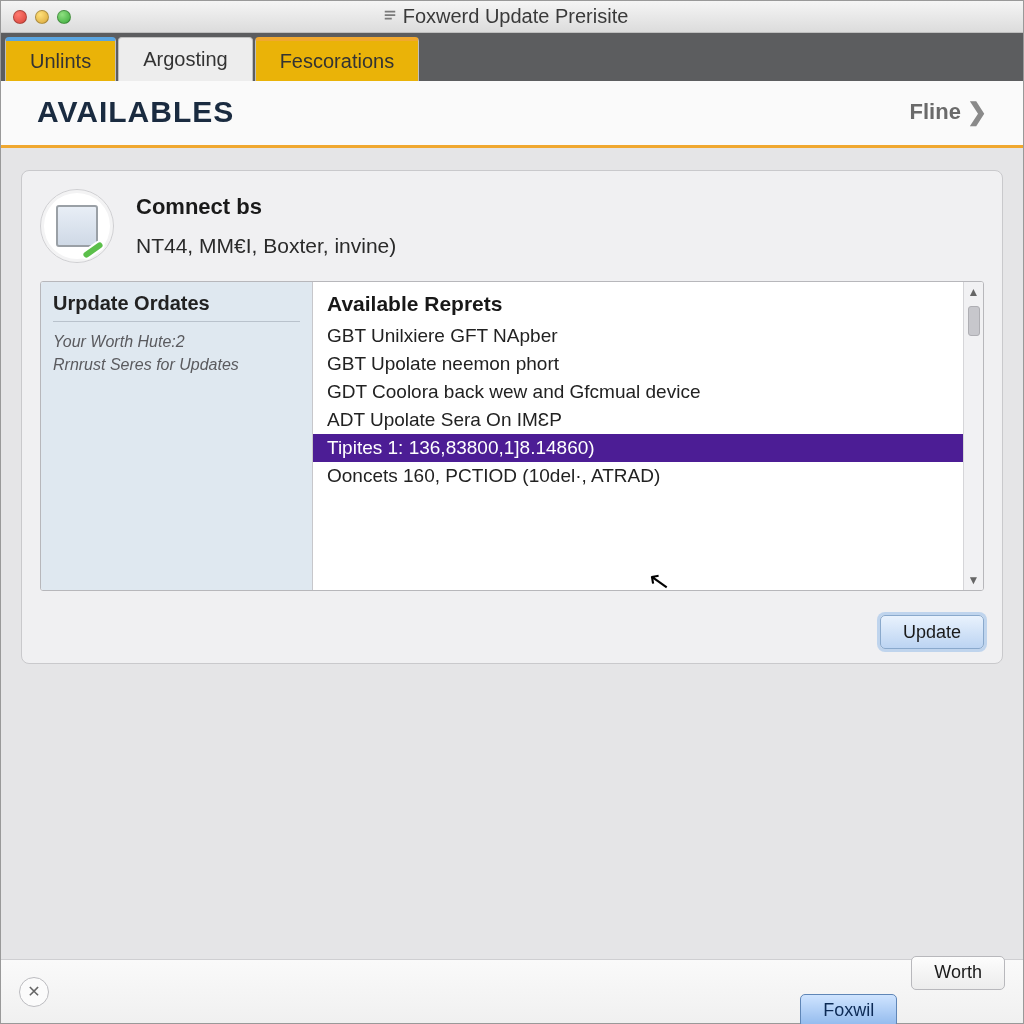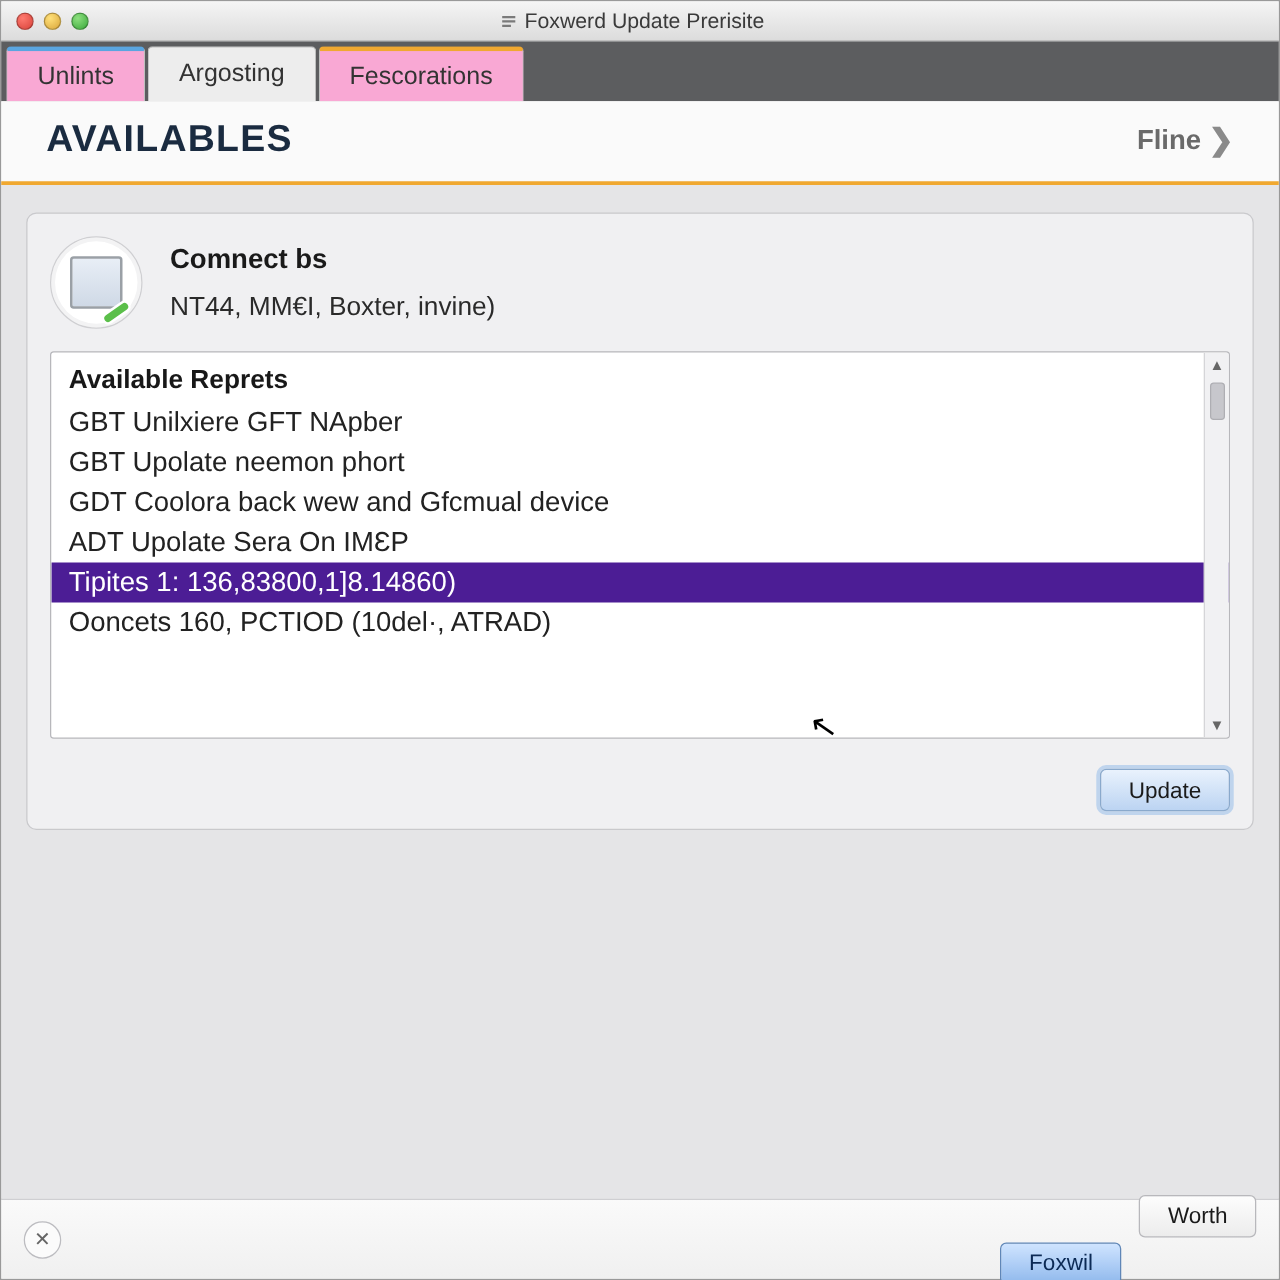--- a/index.html
+++ b/index.html
@@ -19,37 +19,37 @@
     display: flex; align-items: center;
     position: relative;
   }
   .traffic { display: flex; gap: 8px; margin-left: 12px; }
   .dot { width: 14px; height: 14px; border-radius: 50%; border: 1px solid rgba(0,0,0,.25); }
   .dot.red { background: radial-gradient(circle at 35% 30%, #ff7a70, #d9433a); }
   .dot.yellow { background: radial-gradient(circle at 35% 30%, #ffe07a, #d9a63a); }
   .dot.green { background: radial-gradient(circle at 35% 30%, #8ee080, #3aa93a); }
   .win-title {
     position: absolute; left: 0; right: 13px;
-    text-align: center; font-size: 17px; color: #3a3a3a;
+    text-align: center; font-size: 20px; color: #3a3a3a;
     pointer-events: none;
-    display: flex; align-items: center; justify-content: center; gap: 6px;
+    display: flex; justify-content: center; gap: 6px;
   }
   .app-ico { width: 14px; height: 14px; display: inline-block; }
 
   
   .tabstrip {
     background: #5c5d5f;
     height: 48px;
     display: flex; align-items: flex-end;
     padding-left: 4px;
   }
   .tab {
     height: 44px;
     padding: 0 24px;
-    background: #f9a8d4;
+    background: #eab308;
     border: 1px solid #bfbfbf;
     border-bottom: none;
     border-radius: 4px 4px 0 0;
     margin-right: 2px;
     display: flex; align-items: center;
     font-size: 20px; color: #333;
     cursor: pointer;
   }
   .tab.inactive { background: #ededed; justify-content: center; }
   .tab.active { border-top: 4px solid #f0a830; padding-top: 0; margin-top: 25px; }
@@ -126,21 +126,21 @@
     padding: 10px 12px;
   }
   .side h4 { font-size: 20px; font-weight: 800; color: #222; margin-bottom: 6px; }
   .side hr { border: none; border-top: 1px solid #b9c2cc; margin-bottom: 8px; }
   .side .small { font-size: 16px; font-style: italic; color: #5a5a5e; line-height: 1.45; }
 
   .mainlist { flex: 1; position: relative; display: flex; flex-direction: column; }
   .mainlist h4 { font-size: 21px; font-weight: 800; color: #181818; padding: 10px 14px 6px; }
   .items { flex: 1; overflow: hidden; }
   .item {
-    padding: 3px 14px; font-size: 22px; color: #222;
+    padding: 3px 14px; font-size: 19px; color: #222;
     white-space: nowrap; overflow: hidden; text-overflow: ellipsis;
     cursor: pointer;
   }
   .item.selected { background: #4c1d95; color: #fff; }
 
   
   .scrollbar {
     position: absolute; right: 0; top: 0; bottom: 0; width: 20px;
     background: #f1f1f3; border-left: 1px solid #d5d5d8;
     display: flex; flex-direction: column; align-items: center; justify-content: space-between;
@@ -237,20 +237,26 @@
         <div class="round-ico">
           <div class="mini-doc"></div>
         </div>
         <div class="conn-texts">
           <h3>Comnect bs</h3>
           <div>NT44, MM€I, Boxter, invine)</div>
         </div>
       </div>
 
       <div class="split">
+        <div class="side">
+          <h4>Urpdate Ordates</h4>
+          <hr>
+          <div class="small">Your Worth Hute:2</div>
+          <div class="small">Rrnrust Seres for Updates</div>
+        </div>
         <div class="mainlist">
           <h4>Available Reprets</h4>
           <div class="items">
             <div class="item">GBT Unilxiere GFT NApber</div>
             <div class="item">GBT Upolate neemon phort</div>
             <div class="item">GDT Coolora back wew and Gfϲmual device</div>
             <div class="item">ADT Upolate Sera On IMƐP</div>
             <div class="item selected">Tipites 1: 136,83800,1]8.14860)</div>
             <div class="item">Ooncets 160, PCTIOD (10del·, ATRAD)</div>
           </div>

